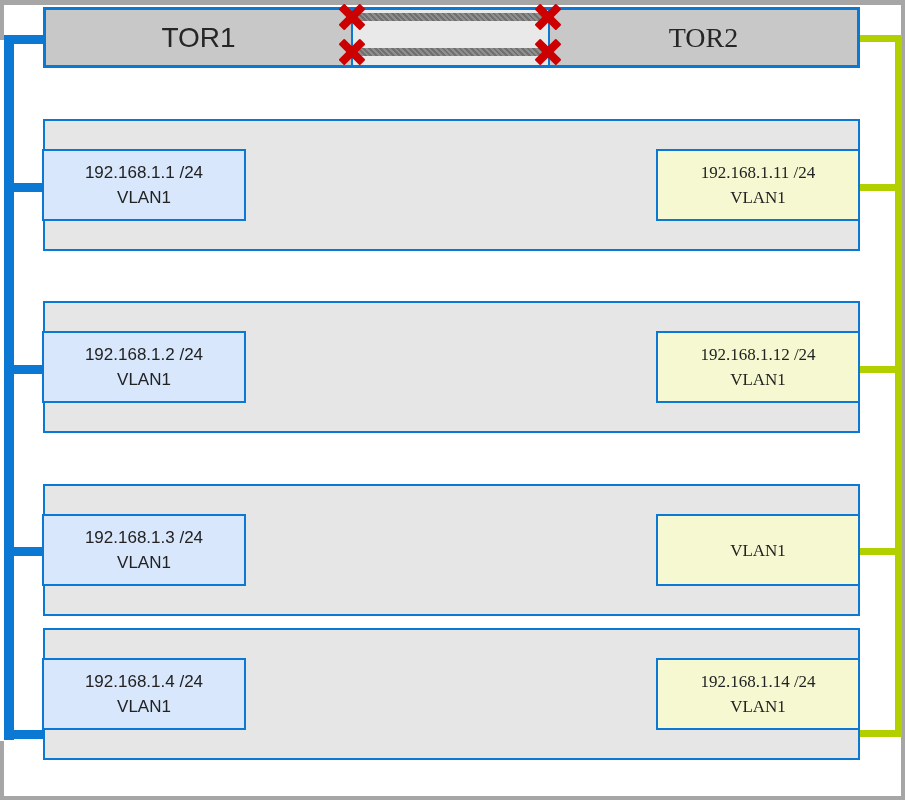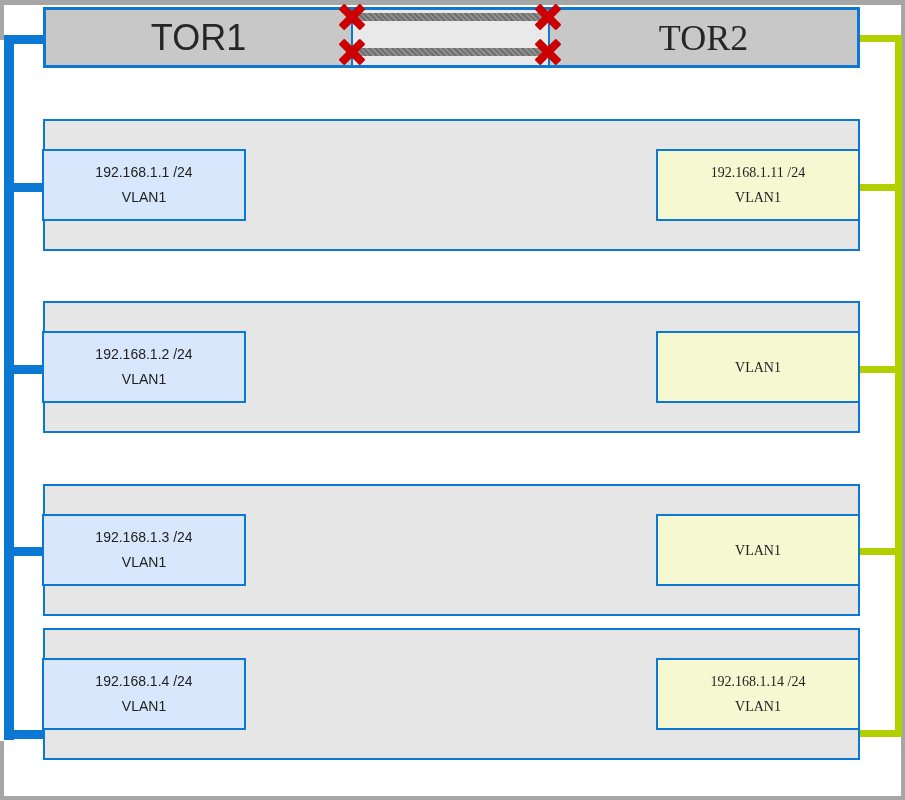--- a/index.html
+++ b/index.html
@@ -17,21 +17,21 @@
   .frame-left-a { left: 0; top: 0; width: 4px; height: 40px; }
   .frame-left-b { left: 0; top: 741px; width: 4px; height: 59px; }
 
   
   .tor-bar { left: 43px; top: 7px; width: 817px; height: 61px;
              background: #c8c8c8; border: 3px solid #0b79d4; }
   .tor-mid { position: absolute; left: 305px; top: 0; width: 199px; height: 100%;
              background: #e9e9e9; border-left: 2px solid #0b79d4; border-right: 2px solid #0b79d4; }
   .tor-label { position: absolute; top: 0; height: 100%; display: flex;
                align-items: center; justify-content: center;
-               font-size: 36px; color: #262626; }
+               font-size: 28px; color: #262626; }
   .tor-label-left  { left: 0; width: 305px; }
   .tor-label-right { left: 504px; width: 307px; font-family: Liberation Serif, serif; }
 
   
   .link-bar { left: 353px; width: 195px; height: 8px; background-color: #858585;
               background-image: repeating-linear-gradient(45deg, #707070 0 2px, #8e8e8e 2px 4px); }
   .link-bar-top { top: 13px; }
   .link-bar-bot { top: 48px; }
 
   .xmark { width: 24px; height: 24px; }
@@ -47,21 +47,21 @@
   .trunk-green-v { left: 895px; top: 35px; width: 7px; height: 702px; }
   .stub-blue  { left: 4px; width: 41px; height: 9px; background: #0b79d4; }
   .stub-green { left: 860px; width: 42px; height: 7px; background: #b2cf00; }
 
   
   .host-row { left: 43px; width: 817px; height: 132px;
               background: #e6e6e6; border: 2px solid #0b79d4; }
   .nic { position: absolute; top: 28px; width: 204px; height: 72px;
          border: 2px solid #0b79d4; display: flex; flex-direction: column;
          align-items: center; justify-content: center;
-         font-size: 14px; line-height: 25px; color: #222222; text-align: center; }
+         font-size: 17px; line-height: 25px; color: #222222; text-align: center; }
   .nic-left  { left: -3px; background: #d8e7fb; }
   .nic-right { right: -2px; background: #f5f8d1; font-family: Liberation Serif, serif; }
 </style>
 </head>
 <body>
 
 <div class="stage">
 
   <div class="abs frame frame-top"></div>
   <div class="abs frame frame-right"></div>
@@ -107,20 +107,21 @@
       <div>VLAN1</div>
     </div>
   </div>
 
   <div class="abs host-row" style="top:301px">
     <div class="nic nic-left">
       <div>192.168.1.2 /24</div>
       <div>VLAN1</div>
     </div>
     <div class="nic nic-right">
+      <div>192.168.1.12 /24</div>
       <div>VLAN1</div>
     </div>
   </div>
 
   <div class="abs host-row" style="top:484px">
     <div class="nic nic-left">
       <div>192.168.1.3 /24</div>
       <div>VLAN1</div>
     </div>
     <div class="nic nic-right">

